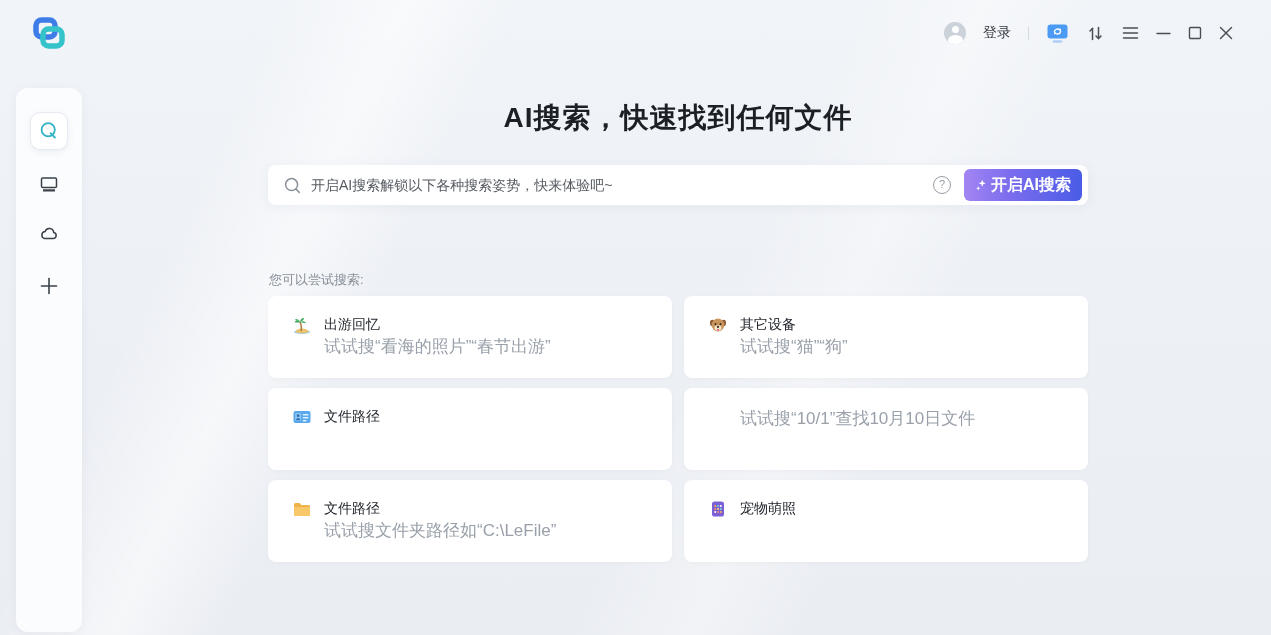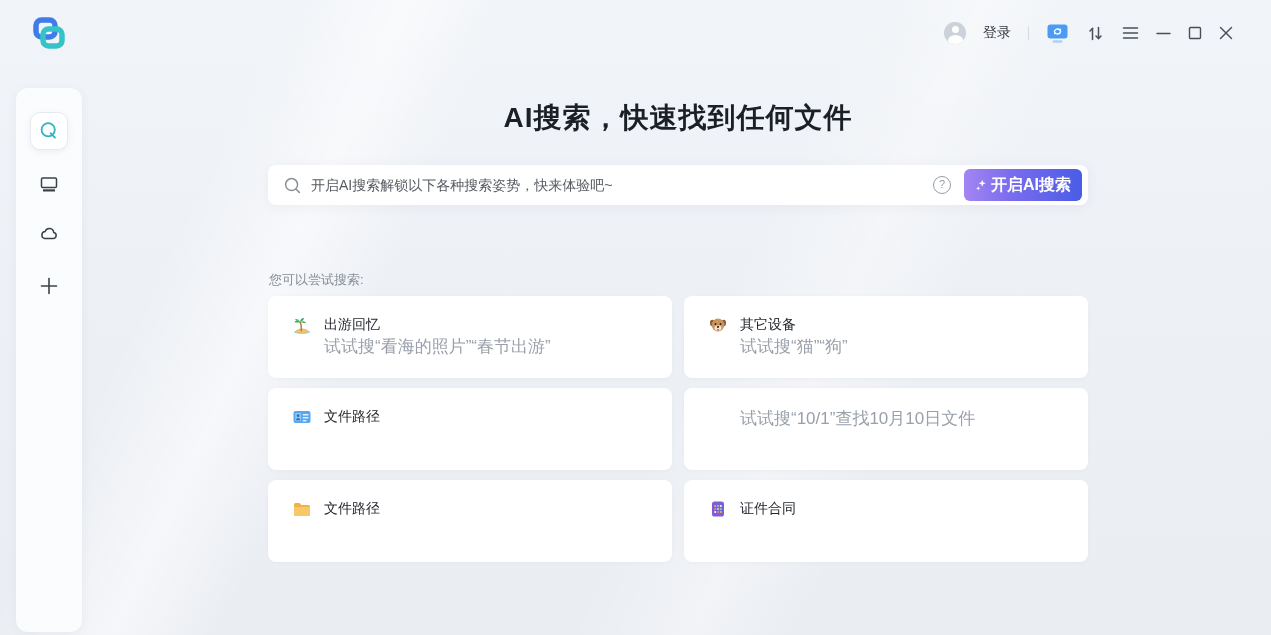--- a/index.html
+++ b/index.html
@@ -237,37 +237,38 @@
       </div>
 
       <div class="card">
         <div class="card-head">
           <svg class="card-icon" viewBox="0 0 20 20">
             <path d="M2 5.5A1.5 1.5 0 0 1 3.5 4h4.2l1.6 2h7.2A1.5 1.5 0 0 1 18 7.5v8a1.5 1.5 0 0 1-1.5 1.5h-13A1.5 1.5 0 0 1 2 15.5z" fill="#f0b24a"></path>
             <path d="M2 8h16v7.5a1.5 1.5 0 0 1-1.5 1.5h-13A1.5 1.5 0 0 1 2 15.5z" fill="#f8c769"></path>
           </svg>
           <span class="card-title">文件路径</span>
         </div>
+        <div class="card-desc">试试搜文件夹路径如“C:\LeFile”</div>
       </div>
 
       <div class="card">
         <div class="card-head">
           <svg class="card-icon" viewBox="0 0 20 20">
             <rect x="4" y="2.5" width="12" height="15" rx="2.6" fill="#7a5fd6"></rect>
             <g>
               <circle cx="7.2" cy="7" r="1" fill="#ffb547"></circle>
                 <circle cx="10" cy="7" r="1" fill="#6fe0cf"></circle>
                 <circle cx="12.8" cy="7" r="1" fill="#ffffff"></circle>
               <circle cx="7.2" cy="10" r="1" fill="#ff8a65"></circle>
                 <circle cx="10" cy="10" r="1" fill="#ffd76e"></circle>
                 <circle cx="12.8" cy="10" r="1" fill="#6fe0cf"></circle>
               <circle cx="7.2" cy="13" r="1" fill="#ffffff"></circle>
                 <circle cx="10" cy="13" r="1" fill="#ff8a65"></circle>
                 <circle cx="12.8" cy="13" r="1" fill="#ffb547"></circle>
             </g>
           </svg>
-          <span class="card-title">证件合同</span>
+          <span class="card-title">宠物萌照</span>
         </div>
       </div>
 
     </div>
   </div>
 </div>
 
 </body></html>

